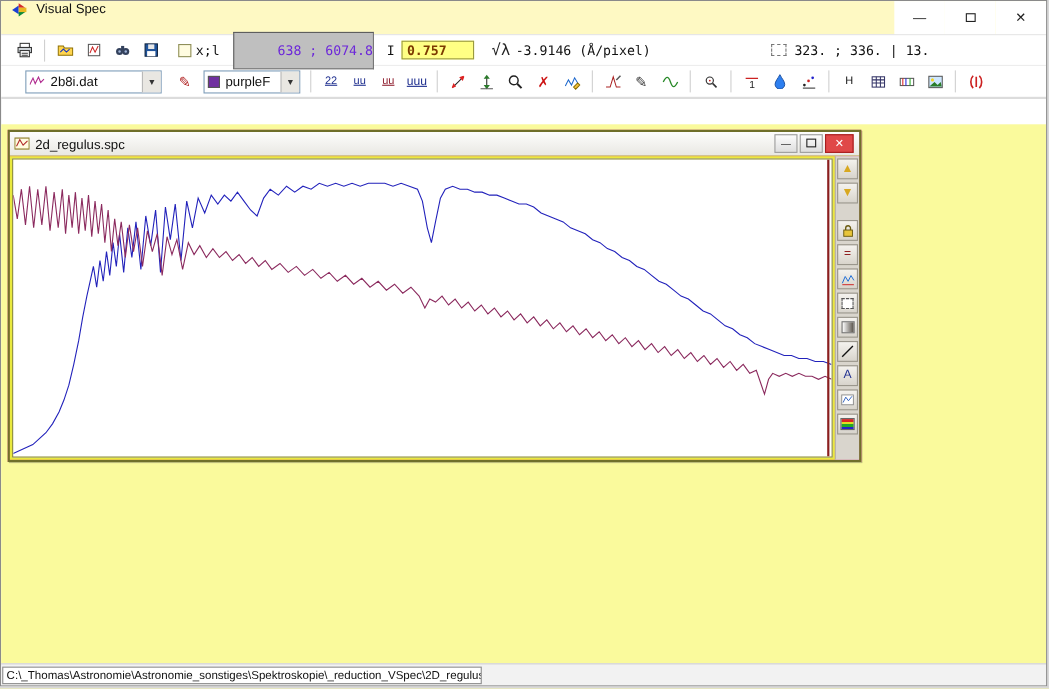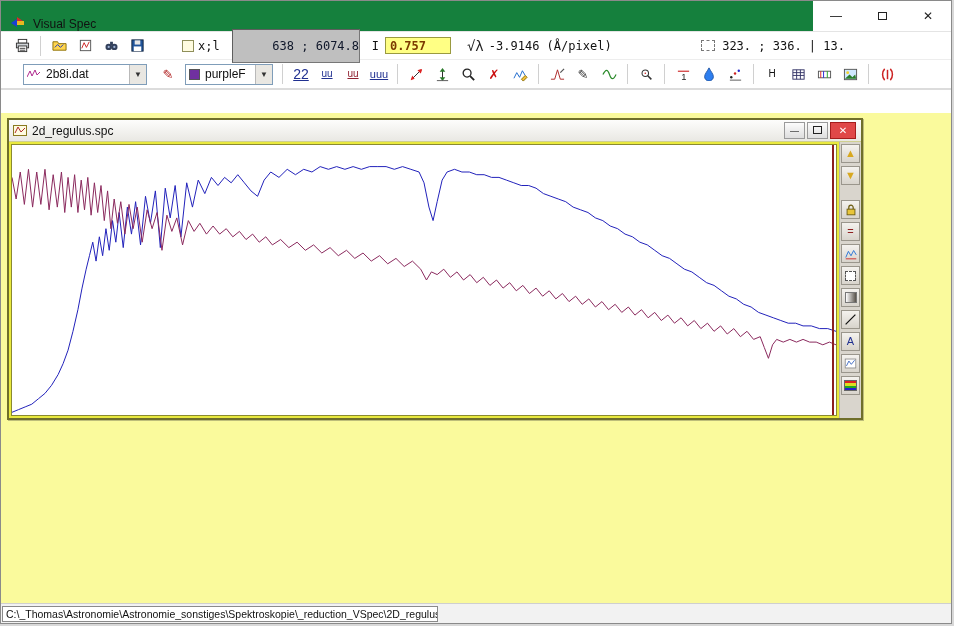--- a/index.html
+++ b/index.html
@@ -1,20 +1,20 @@
 <!DOCTYPE html>
 <html style="--workspace: #fafa9c; --frame: #6f6f2a; --chart-border: #e9e93e; --close-red: #e04848; --intensity-bg: #ffff84; --blue-line: #2222bb; --purple-line: #8b2a5e;"><head>
 <meta charset="utf-8">
 <style>
   html,body{margin:0;padding:0;background:#d8d8d8;font-family:"Liberation Sans",sans-serif;}
   *{box-sizing:border-box;}
   .app{position:relative;width:952px;height:624px;margin:0;border:1px solid #8a8a8a;background:#fff;overflow:hidden;}
 
   
-  .titlebar{height:30px;display:flex;align-items:flex-end;background:#15803d;}
+  .titlebar{height:30px;display:flex;align-items:flex-start;background:#fef9c3;}
   .logo{margin:0 7px 0 9px;display:flex;align-items:center;}
   .title-text{font-size:12px;color:#111;}
   .win-controls{margin-left:auto;display:flex;height:100%;}
   .win-btn{width:46px;height:100%;display:flex;align-items:center;justify-content:center;border:none;background:#fff;font-size:12px;color:#222;padding:0;font-family:inherit;}
   .sq{width:9px;height:8px;border:1px solid currentColor;display:inline-block;}
 
   
   .menubar{height:23px;display:flex;align-items:center;background:#fff;padding-left:8px;font-size:13px;color:#000;}
   .menu-item{padding:2px 8px;cursor:default;}
 
@@ -22,44 +22,44 @@
   .toolbar{display:flex;align-items:center;background:#fff;}
   #toolbar1{height:29px;border-top:1px solid #e4e4e4;border-bottom:1px solid #ededed;padding:0 8px;}
   #toolbar2{height:30px;padding:0 6px;border-bottom:2px solid #dcdcdc;}
   .btn-row{display:flex;align-items:center;}
   .tbtn{width:26px;height:24px;display:flex;align-items:center;justify-content:center;background:transparent;border:1px solid transparent;padding:0;font-family:inherit;}
   .tbtn .ic{display:flex;align-items:center;justify-content:center;font-size:13px;line-height:1;}
   .tbtn svg{display:block;}
   .tsep{width:1px;height:20px;background:#d0d0d0;margin:0 5px;display:inline-block;}
   .vspacer{height:9px;display:block;}
 
-  .chk-wrap{display:flex;align-items:center;gap:4px;margin-left:32px;}
+  .chk-wrap{display:flex;align-items:center;gap:4px;margin-left:12px;}
   .chk{width:12px;height:12px;background:#fffce0;border:1px solid #8f8f5a;display:inline-block;}
   .chk-label{font:12px "DejaVu Sans Mono",monospace;color:#111;}
-  .coord-field{width:128px;height:34px;margin-left:12px;background:#bfbfbf;border:1px solid #777;border-top-color:#5e5e5e;border-left-color:#5e5e5e;font:12px "DejaVu Sans Mono",monospace;color:#0f172a;display:flex;align-items:center;justify-content:center;white-space:pre;padding-left:40px;}
+  .coord-field{width:128px;height:34px;margin-left:12px;background:#bfbfbf;border:1px solid #777;border-top-color:#5e5e5e;border-left-color:#5e5e5e;font:12px "DejaVu Sans Mono",monospace;color:#6d28d9;display:flex;align-items:center;justify-content:center;white-space:pre;padding-left:40px;}
   .i-label{font:12px "DejaVu Sans Mono",monospace;color:#111;margin:0 6px 0 12px;}
   .intensity-field{width:66px;height:17px;background:var(--intensity-bg,#ffff84);border:1px solid #9a9a40;font:bold 12px "DejaVu Sans Mono",monospace;color:#7c3a00;display:flex;align-items:center;padding-left:4px;}
   .dispersion{display:flex;align-items:center;gap:5px;margin-left:16px;font:12px "DejaVu Sans Mono",monospace;color:#111;}
   .radical{font-size:14px;color:#222;}
   .selection{display:flex;align-items:center;gap:7px;margin-left:auto;margin-right:98px;font:12px "DejaVu Sans Mono",monospace;color:#111;}
   .dashed-rect{width:14px;height:11px;border:1px dashed #777;background:#fff;display:inline-block;}
 
   .combo{display:flex;align-items:center;height:21px;background:#fff;border:1px solid #7f9db9;margin-left:16px;}
   .combo .cicon{display:flex;align-items:center;padding-left:3px;}
   .combo .cval{font-size:12px;padding:0 5px;flex:1;color:#111;white-space:nowrap;}
   .combo .carrow{width:17px;height:100%;background:#e9e7e2;border-left:1px solid #b9b9b9;display:flex;align-items:center;justify-content:center;font-size:8px;color:#333;}
   #file-combo{width:124px;margin-right:8px;}
   #color-combo{width:88px;margin:0 4px;}
   .swatch{width:11px;height:11px;border:1px solid #555;display:inline-block;}
 
   
   .workspace{position:absolute;top:112px;bottom:20px;left:0;right:0;background:var(--workspace,#fafa9c);overflow:hidden;}
 
   
-  .child-window{position:absolute;left:6px;top:5px;width:856px;height:302px;border:2px solid var(--frame,#6f6f2a);background:#ec4899;box-shadow:1px 1px 0 #bdbd7a;display:flex;flex-direction:column;}
+  .child-window{position:absolute;left:6px;top:5px;width:776px;height:302px;border:2px solid var(--frame,#6f6f2a);background:#ec4899;box-shadow:1px 1px 0 #bdbd7a;display:flex;flex-direction:column;}
   .cw-titlebar{height:22px;display:flex;align-items:center;background:linear-gradient(#fdfdfc,#e9e8e3);border-bottom:1px solid #cfcf90;padding:0 4px;gap:5px;flex:0 0 auto;}
   .cw-title{font-size:12px;color:#111;}
   .cw-controls{margin-left:auto;display:flex;gap:2px;padding-right:1px;}
   .cw-btn{width:21px;height:17px;background:linear-gradient(#fcfcfc,#dedede);border:1px solid #9a9a9a;font-size:9px;display:flex;align-items:center;justify-content:center;color:#222;padding:0;font-family:inherit;}
   .cw-close{background:var(--close-red,#e04848);border-color:#a51d1d;color:#fff;width:26px;font-size:10px;}
   .cw-body{flex:1;display:flex;min-height:0;}
   .chart-frame{flex:1;background:var(--chart-border,#e9e93e);padding:2px;min-width:0;}
   .plot{position:relative;width:100%;height:100%;background:#fff;border:1px solid #8a8a30;overflow:hidden;}
   .plot svg{position:absolute;inset:0;width:100%;height:100%;}
   .red-edge{position:absolute;top:0;bottom:0;right:2px;width:2px;background:#8b1f1f;}
@@ -189,21 +189,21 @@
     <span class="combo" id="color-combo">
       <span class="cicon">
           <span class="swatch" id="color-swatch" style="background: rgb(112, 48, 160);"></span>
         </span>
       <span class="cval">purpleF</span>
       <span class="carrow">▼</span>
     </span>
     <span class="btn-row" id="tb2-buttons">
         <span class="tsep"></span>
         <button class="tbtn">
-          <span class="ic" style="color: rgb(32, 48, 144); text-decoration: underline; font-size: 14px;">22</span>
+          <span class="ic" style="color: rgb(32, 48, 144); text-decoration: underline; font-size: 10px;">22</span>
         </button>
         <button class="tbtn">
           <span class="ic" style="color: rgb(32, 48, 144); text-decoration: underline; font-size: 10px;">uu</span>
         </button>
         <button class="tbtn">
           <span class="ic" style="color: rgb(144, 32, 48); text-decoration: underline; font-size: 10px;">uu</span>
         </button>
         <button class="tbtn">
           <span class="ic" style="color: rgb(32, 48, 144); text-decoration: underline; font-size: 11px;">uuu</span>
         </button>

